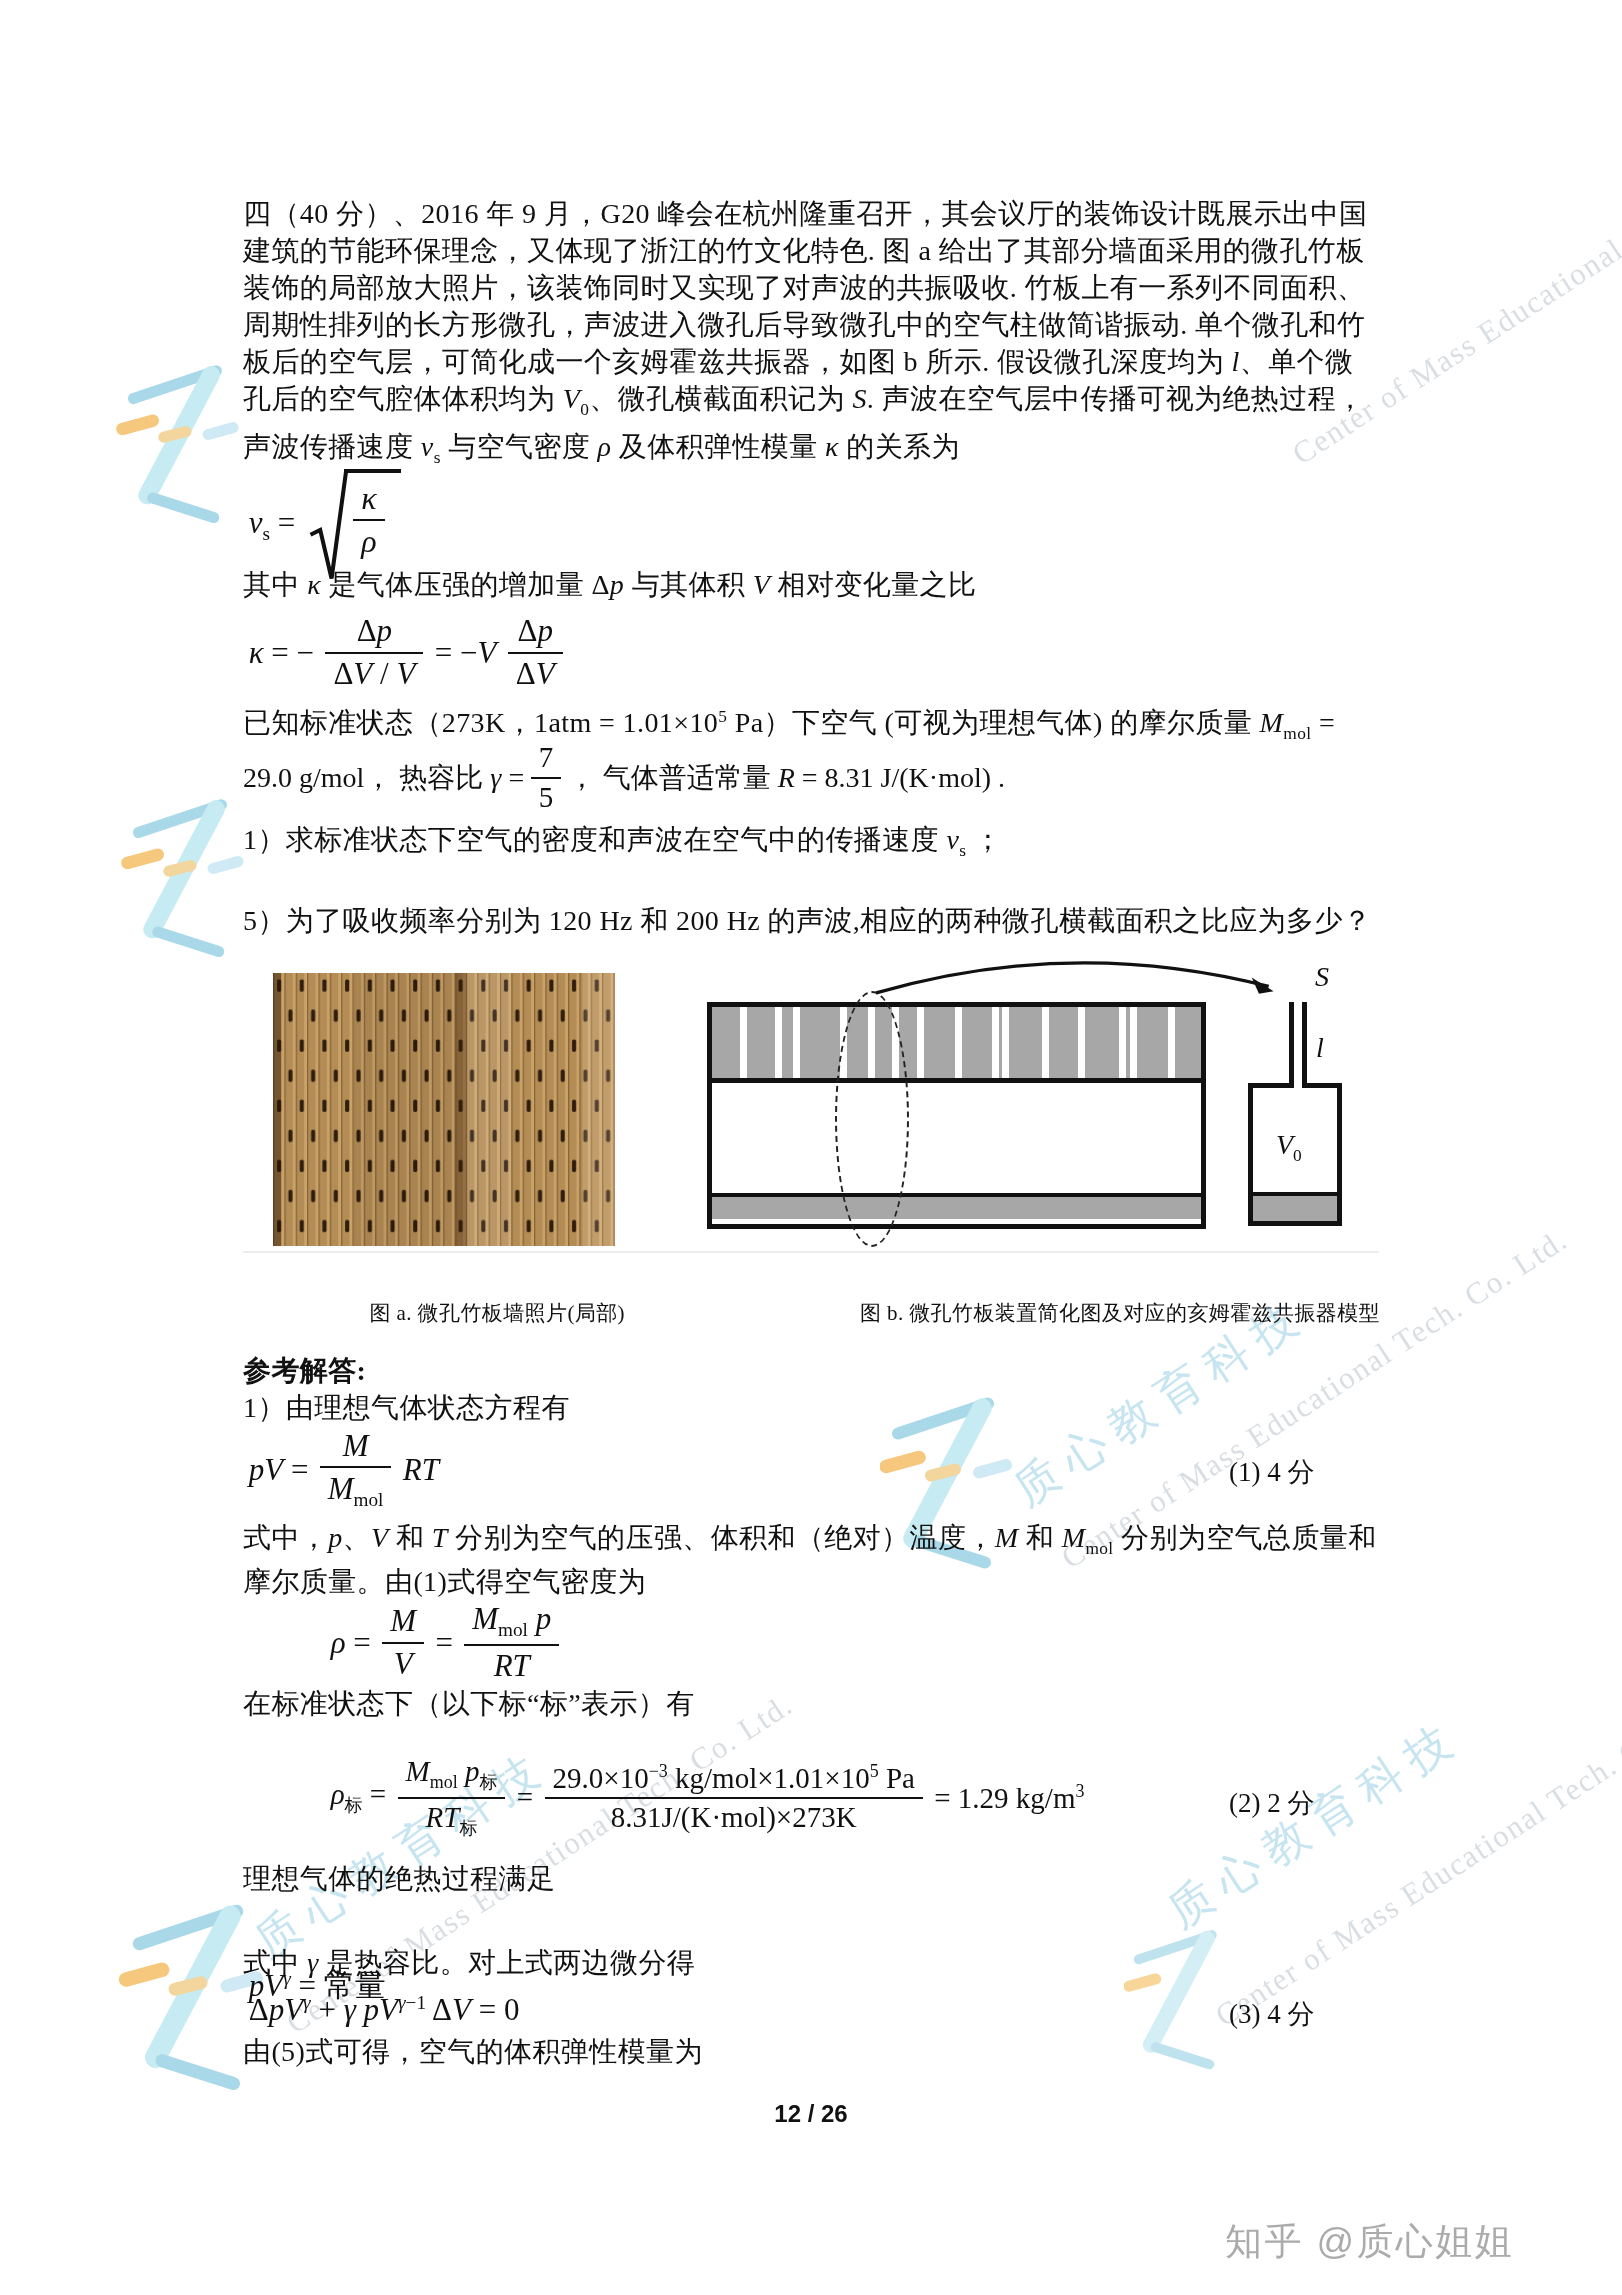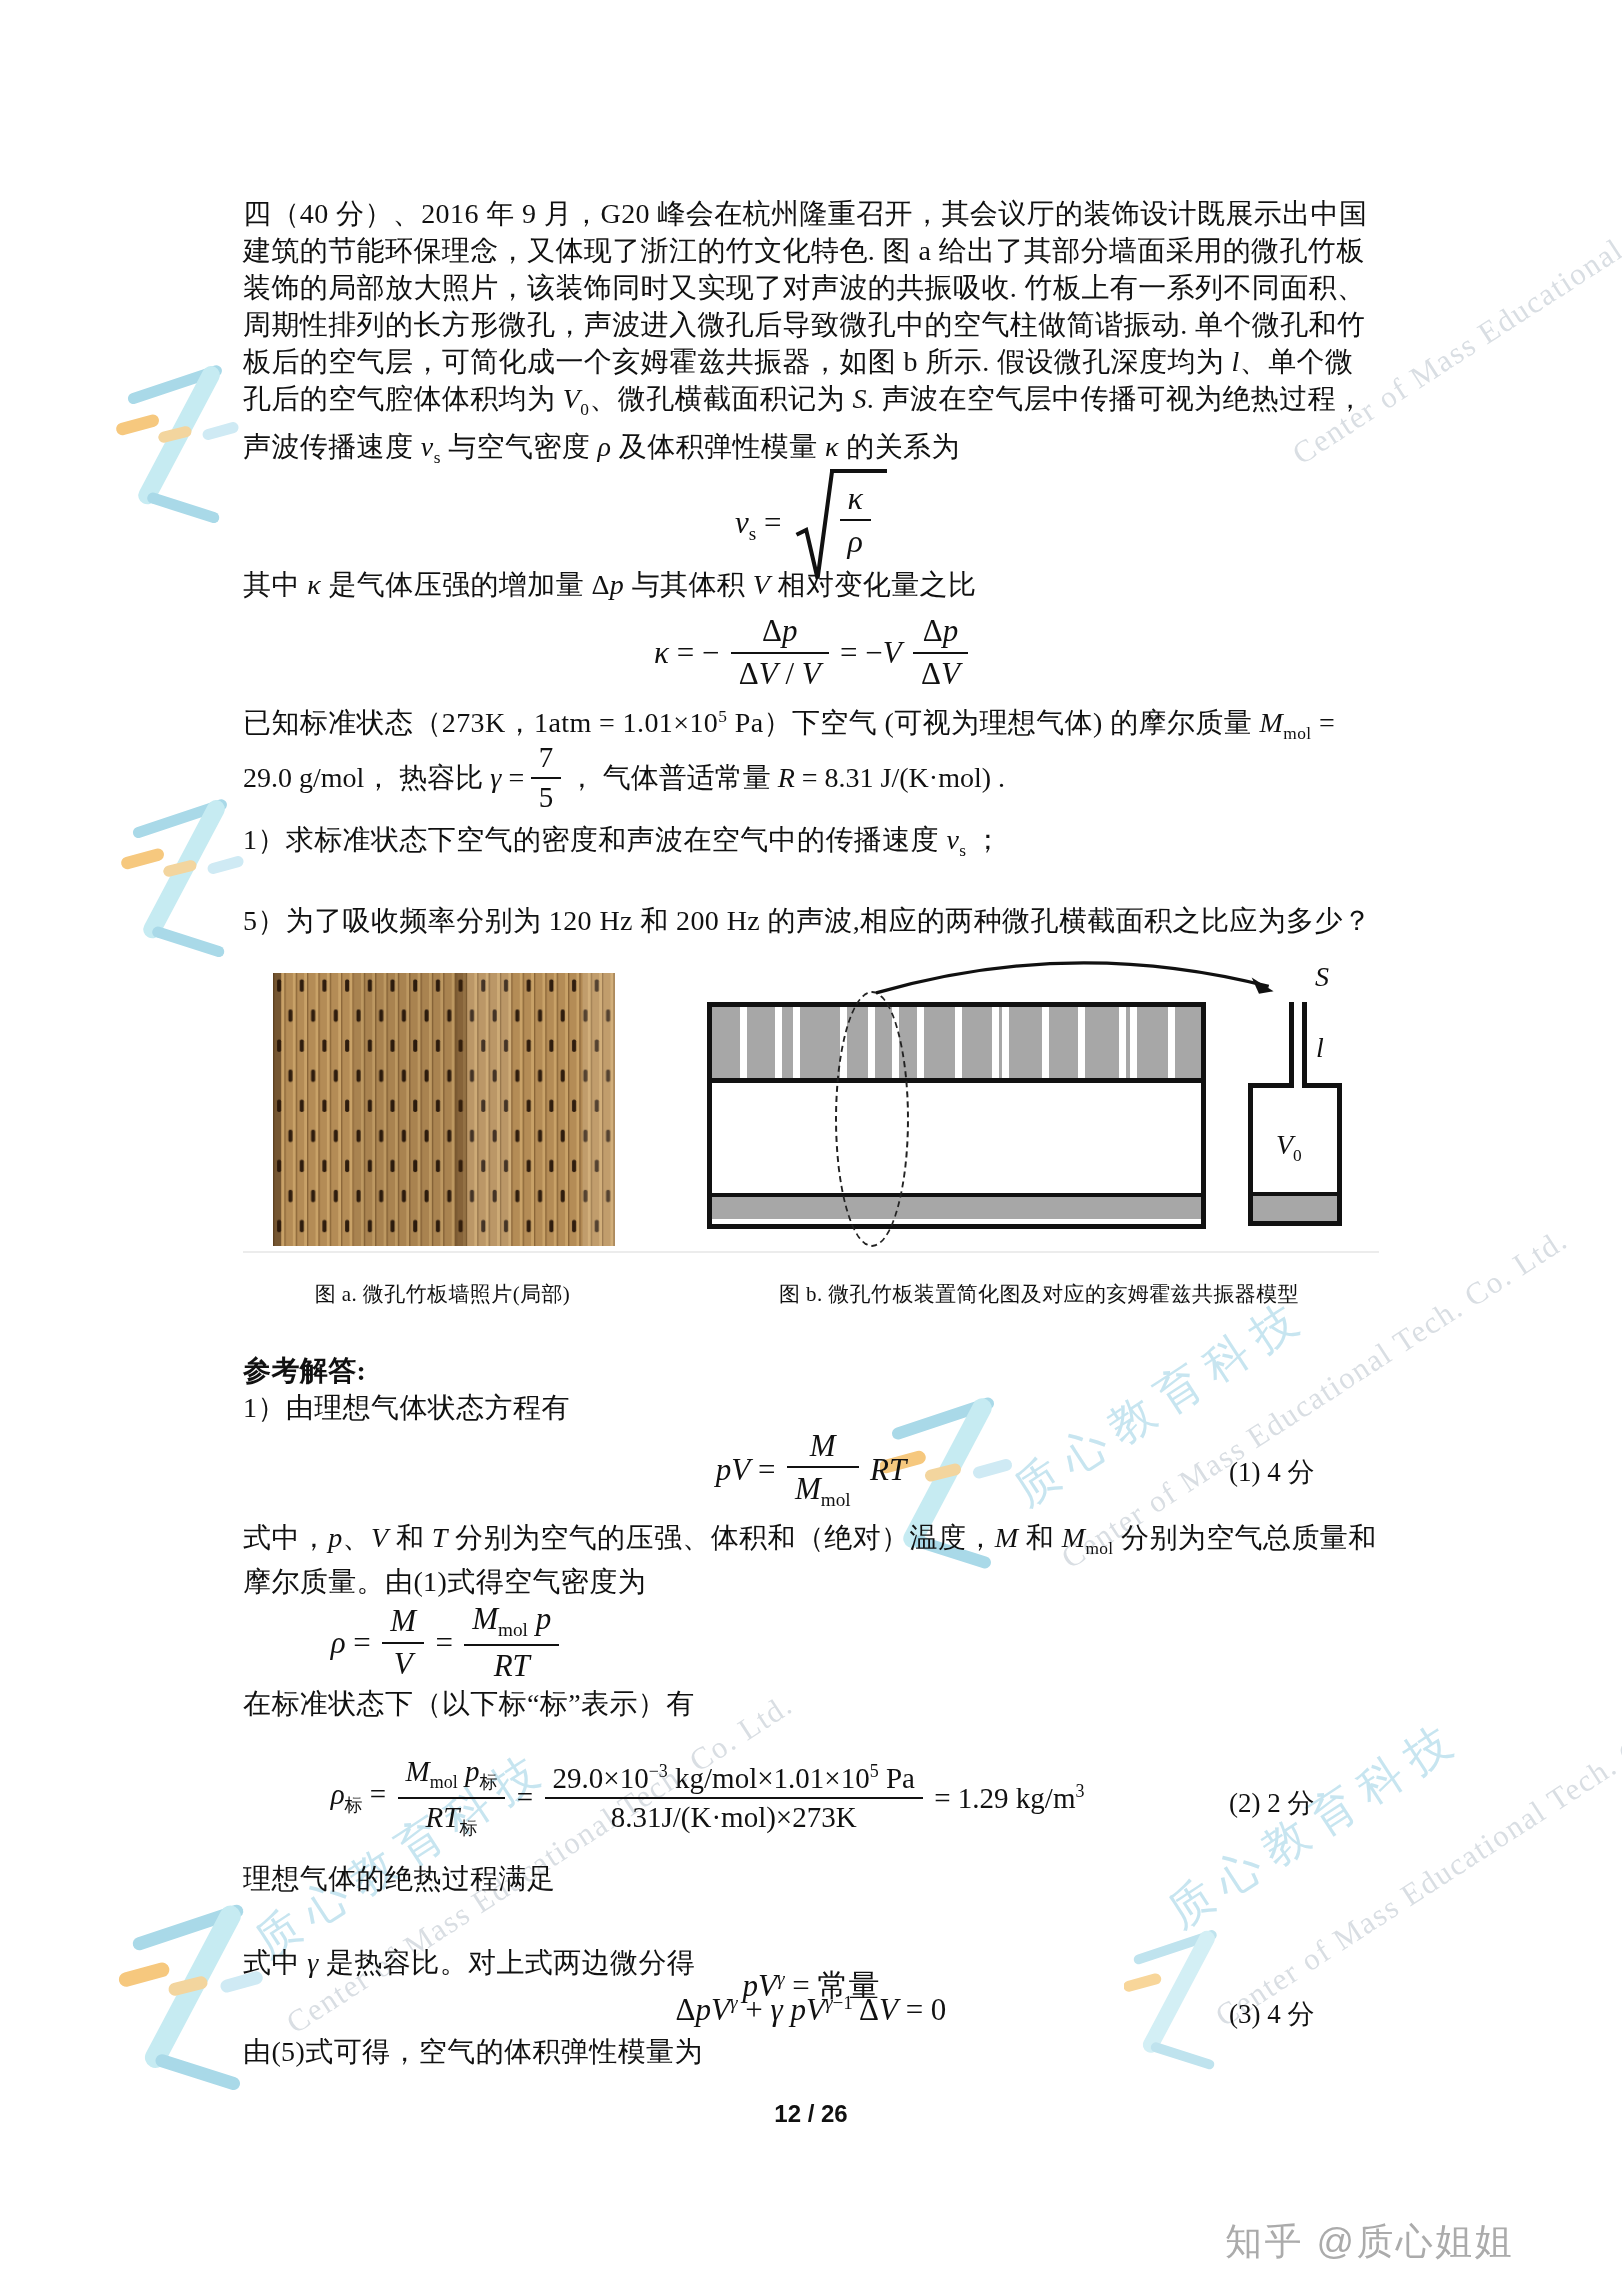--- a/index.html
+++ b/index.html
@@ -4,37 +4,37 @@
 <style>
   html,body{margin:0;padding:0;background:#ffffff;}
   .page{position:relative;width:1623px;height:2295px;background:#ffffff;overflow:hidden;
         color:#111;font-family:"Liberation Serif","DejaVu Serif",serif;}
   .abs{position:absolute;z-index:2;}
   .txt{font-size:28px;line-height:37px;letter-spacing:0.4px;}
   .pline{white-space:nowrap;}
   i{font-style:italic;}
   sub,sup{font-size:.62em;}
   
-  .fline{display:flex;align-items:center;justify-content:center;font-size:31px;white-space:nowrap;}
+  .fline{display:flex;align-items:center;font-size:31px;white-space:nowrap;}
   .fleft{justify-content:flex-start;}
   .fline > *{margin:0 5.7px;}
   .frac{display:inline-block;vertical-align:middle;text-align:center;}
   .fr-num{display:block;padding:0 8px 2.4px;}
   .fr-den{display:block;border-top:2.4px solid #111;padding:2.4px 8px 0;}
   .sqrt{display:inline-flex;align-items:flex-start;}
   .radbody{border-top:4px solid #111;margin-top:4px;margin-left:-4px;padding:6.5px 16px 0 9.7px;}
   .tag{font-size:27px;}
   
   .blk{position:absolute;background:#111;}
   .gray{background:#a7a7a7;}
   .slot{position:absolute;top:0;width:7.3px;height:100%;background:#ffffff;}
   .dashellipse{position:absolute;border:2.4px dashed #222;border-radius:50%;z-index:4;}
   .figlabel{position:absolute;font-size:28px;font-style:italic;z-index:5;}
   
-  .caption{font-size:21px;text-align:center;letter-spacing:0.4px;}
+  .caption{font-size:21px;text-align:right;letter-spacing:0.4px;margin-top:19px;}
   
   .wm{position:absolute;z-index:1;transform-origin:left top;white-space:nowrap;}
   .wm-cn{font-size:45px;color:#c7e5f0;letter-spacing:11.4px;}
   .wm-en{font-size:31px;color:#d9dee3;letter-spacing:1.6px;}
   .zlogo{position:absolute;z-index:1;}
   .zhihu{font-family:"Liberation Sans","DejaVu Sans",sans-serif;font-size:37px;color:#ababab;
          letter-spacing:2.4px;margin-top:16px;}
   .hairline{position:absolute;height:1.6px;background:#ececec;z-index:1;}
   .pageno{font-size:24px;font-weight:bold;text-align:center;font-family:"Liberation Sans","DejaVu Sans",sans-serif;}
 </style>

